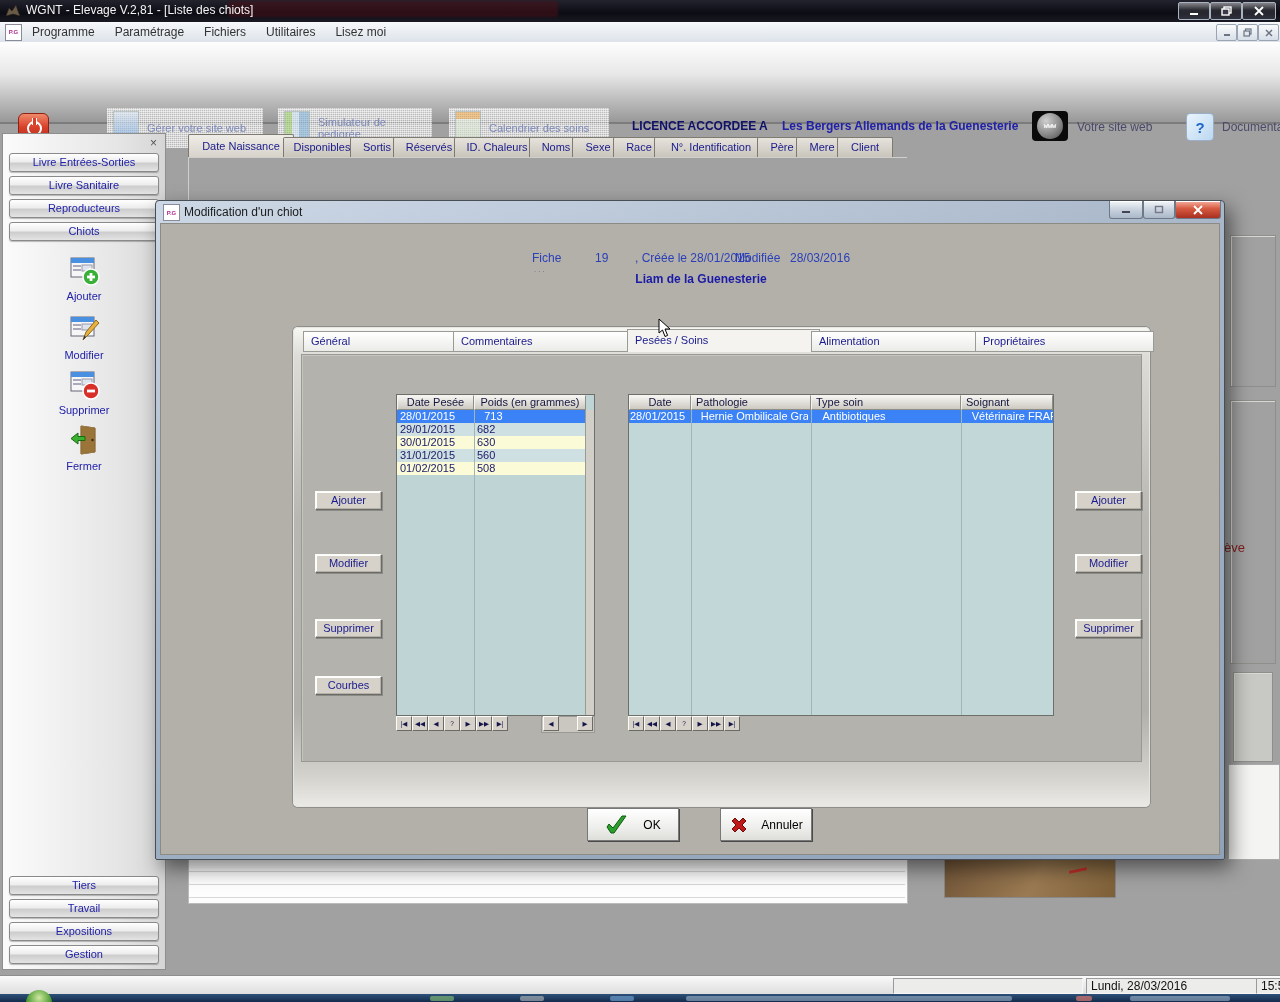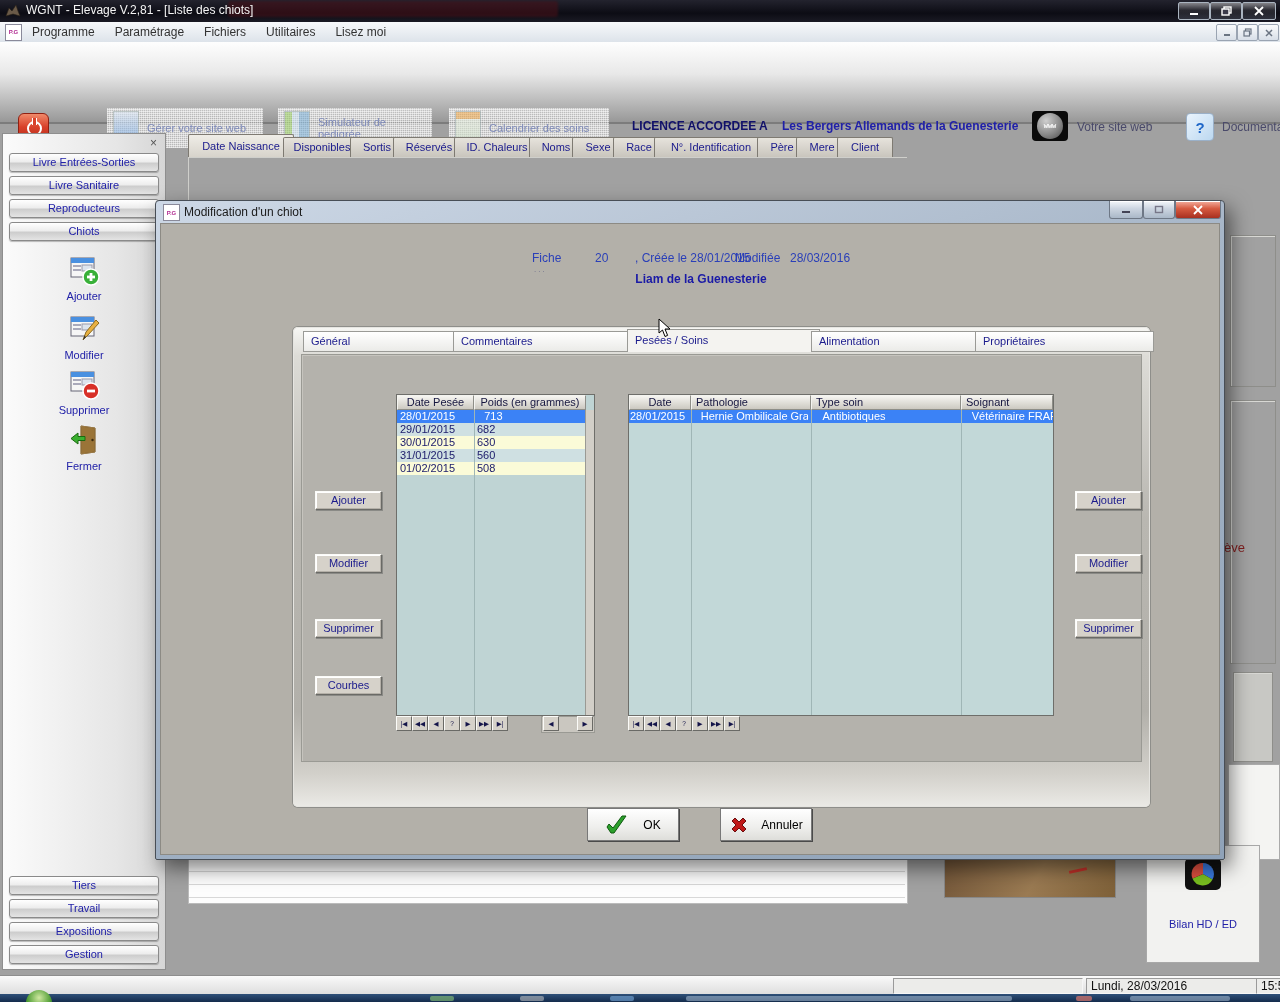--- a/index.html
+++ b/index.html
@@ -291,30 +291,20 @@
 
   <div class="abs bgrowpanel">
     <div class="bgrow" style="top:12px;"></div>
       <div class="bgrow" style="top:25px;"></div>
       <div class="bgrow" style="top:38px;"></div>
   </div>
   <div class="abs photo">
       <div class="photomark"></div>
     </div>
 
-  <div class="abs bilanpanel">
-    <div class="bilanicon">
-      <svg width="36" height="32" viewBox="0 0 36 32">
-        <path d="M18 16 L18 5 A11 11 0 0 1 27.5 21.5 Z" fill="#3a7ae0"></path>
-        <path d="M18 16 L27.5 21.5 A11 11 0 0 1 7.5 20.5 Z" fill="#7ac020"></path>
-        <path d="M18 16 L7.5 20.5 A11 11 0 0 1 18 5 Z" fill="#e05040"></path>
-      </svg>
-    </div>
-    <div class="bilanlbl">Bilan HD / ED</div>
-  </div>
 
   <div class="abs dialog">
     <div class="dtitle">
       <span class="pgicon" style="position:absolute;left:7px;top:3px;">P.G</span>
       <span style="position:absolute;left:28px;top:4px;">Modification d'un chiot</span>
       <div class="dwbtn" style="left:953px;width:32px;">
         <svg width="10" height="9" viewBox="0 0 10 9">
             <rect x="1" y="6" width="8" height="2" fill="#445"></rect>
           </svg>
         </div>
@@ -327,21 +317,21 @@
         <svg width="10" height="10" viewBox="0 0 10 10">
             <path d="M1 1 L9 9 M9 1 L1 9" stroke="#fff" stroke-width="1.8"></path>
           </svg>
         </div>
     </div>
 
     <div class="dclient">
 
       <span class="abs hdrblue" style="left:371px;top:27px;">Fiche</span>
       <span class="abs dots" style="left:373px;top:41px;">...</span>
-      <span class="abs hdrblue" style="left:434px;top:27px;">20</span>
+      <span class="abs hdrblue" style="left:434px;top:27px;">19</span>
       <span class="abs hdrblue" style="left:474px;top:27px;">, Créée le 28/01/2015</span>
       <span class="abs hdrblue" style="left:574px;top:27px;">Modifiée</span>
       <span class="abs hdrblue" style="left:629px;top:27px;">28/03/2016</span>
       <div class="abs dogname" style="left:380px;top:48px;width:320px;">Liam de la Guenesterie</div>
 
       <div class="tabctl">
         <div class="dtab" style="left:10px;width:150px;">Général</div>
         <div class="dtab" style="left:160px;width:174px;">Commentaires</div>
         <div class="dtab active" style="left:334px;width:184px;">Pesées / Soins</div>
         <div class="dtab" style="left:518px;width:164px;">Alimentation</div>

